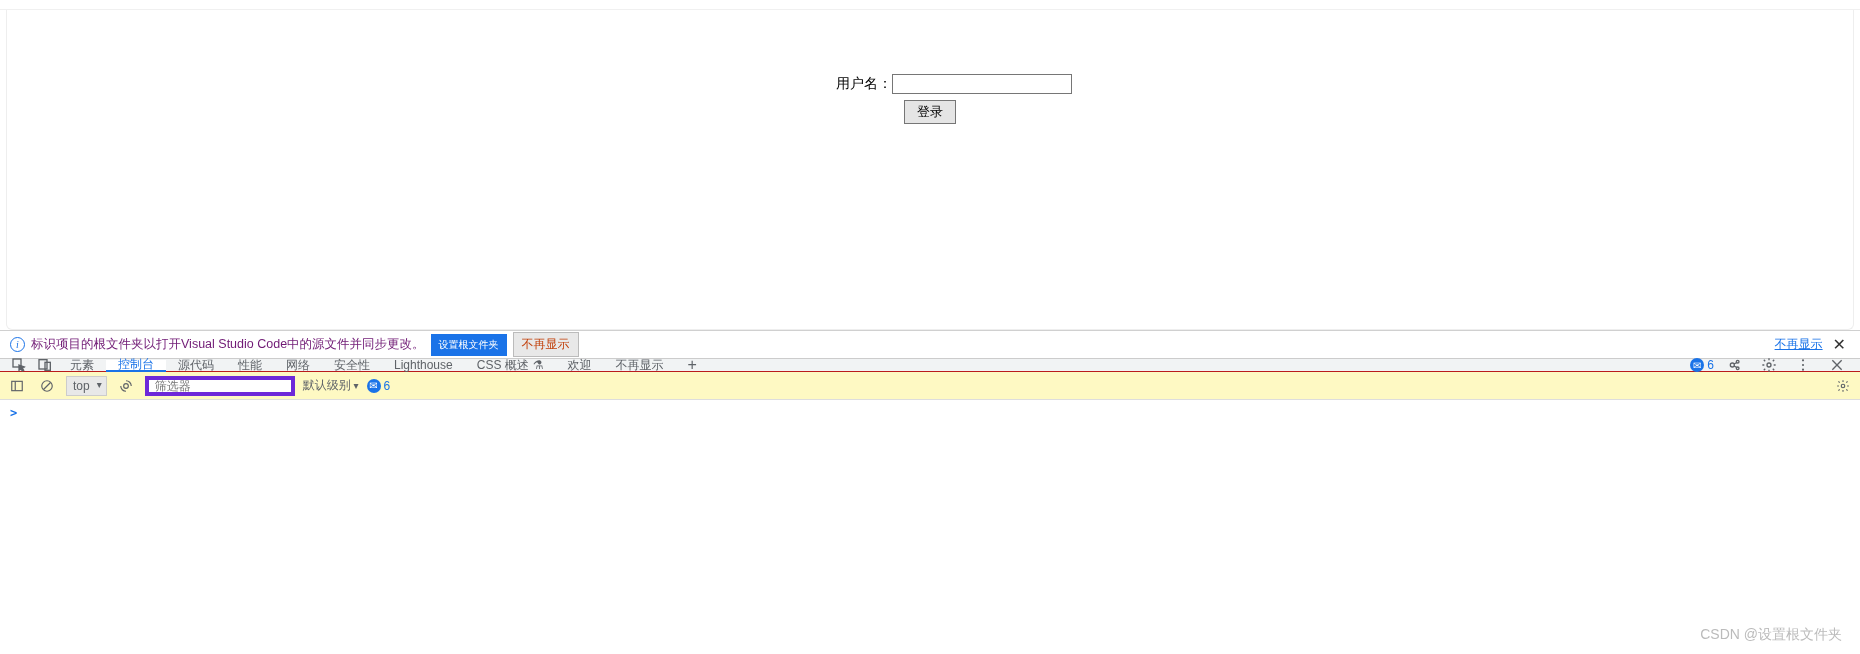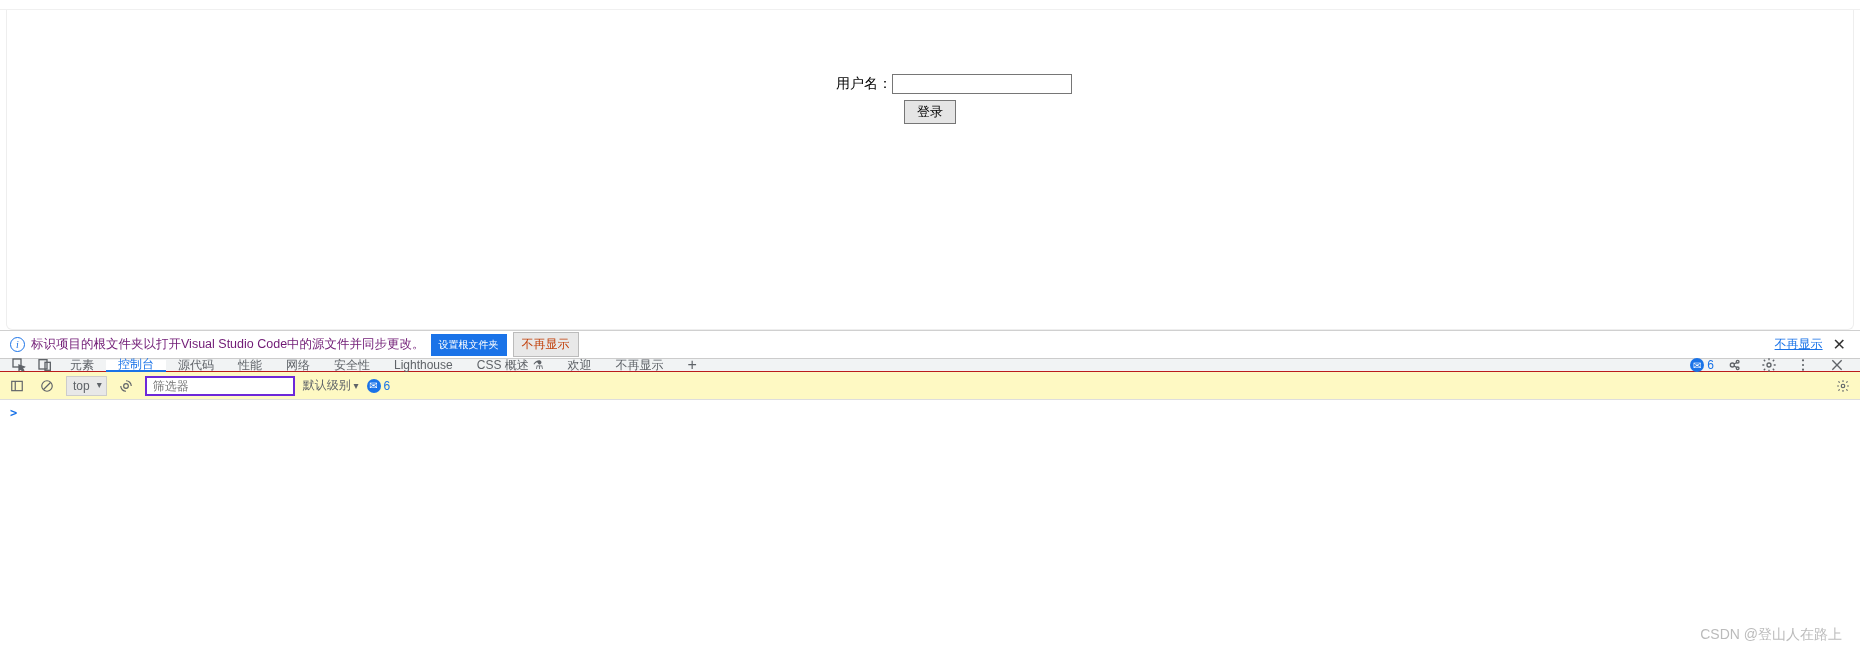--- a/index.html
+++ b/index.html
@@ -195,21 +195,21 @@
       padding:2px 16px 2px 6px;
       font-size:12px;
       position:relative;
       cursor:pointer;
     }
     .ctx-select::after {
       content:"▾"; position:absolute; right:4px; top:2px; font-size:10px;
     }
     .filter-input {
       width:150px;height:20px;
-      border:2px solid #6d28d9;
+      border:4px solid #6d28d9;
       padding:1px 6px;font-size:12px;
     }
     .level-select { cursor:pointer; }
     .level-select::after { content:" ▾"; font-size:10px;}
     .console-toolbar .spacer { flex:1; }
 
     
     .console-body {
       background:#fff;
       height: calc(654px - 10px - 320px - 28px - 30px - 28px);
@@ -348,13 +348,13 @@
         <circle cx="12" cy="12" r="3"></circle>
         <path d="M12 2v3M12 19v3M4.2 4.2l2.1 2.1M17.7 17.7l2.1 2.1M2 12h3M19 12h3M4.2 19.8l2.1-2.1M17.7 6.3l2.1-2.1"></path>
       </svg>
   </span>
 </div>
 
 <div class="console-body">
   <span class="prompt-caret">&gt;</span>
 </div>
 
-<div class="watermark">CSDN @登山人在路上</div>
+<div class="watermark">CSDN @设置根文件夹</div>
 
 </body></html>

